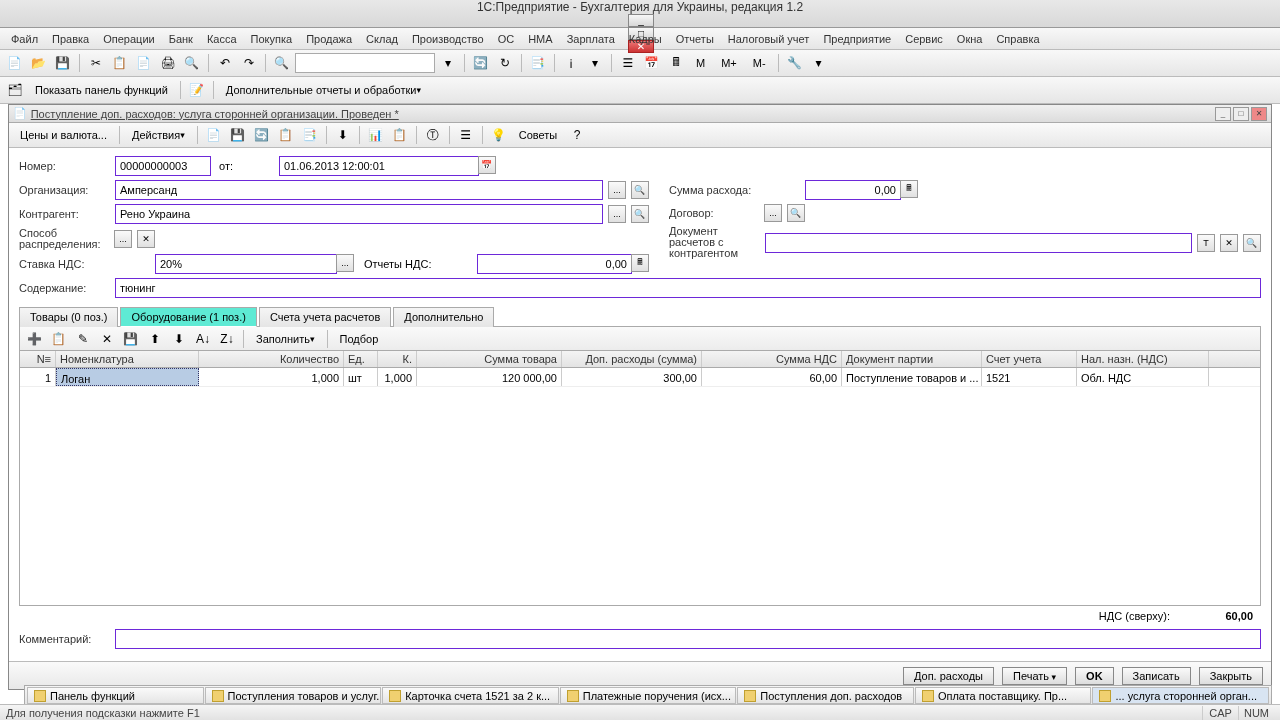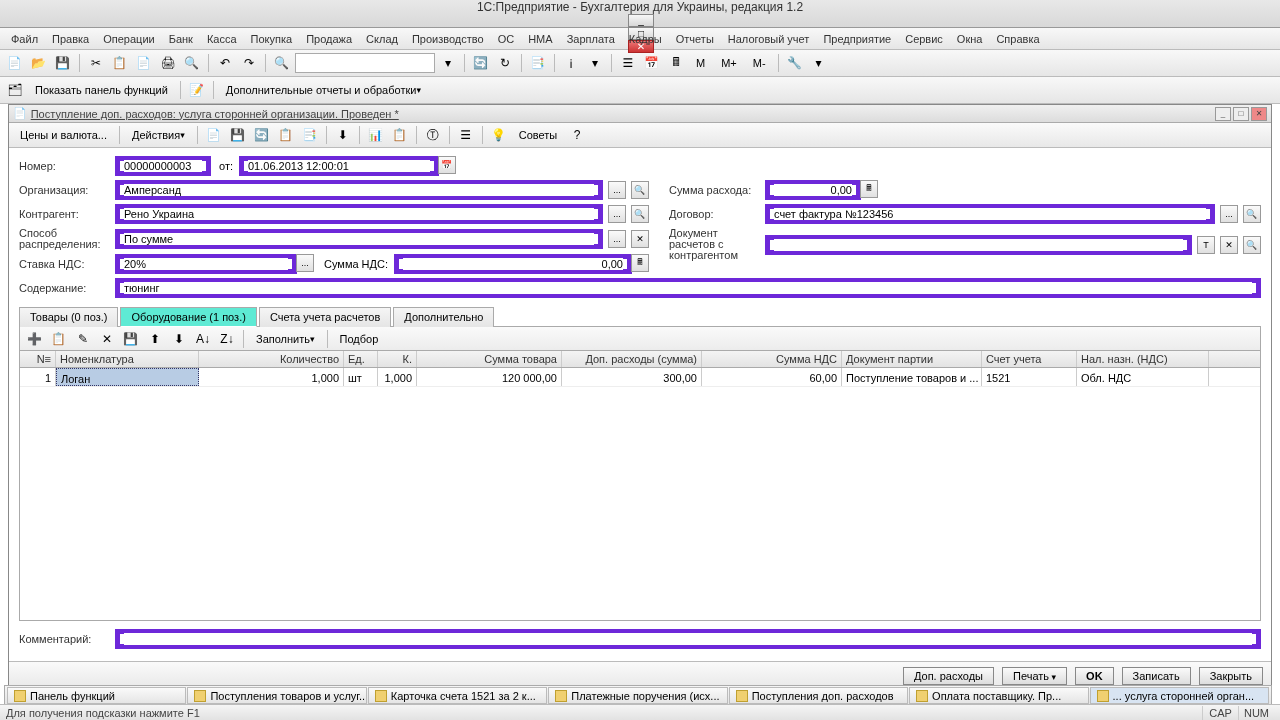--- a/index.html
+++ b/index.html
@@ -25,24 +25,24 @@
 .sw-title { height: 18px; background: linear-gradient(#f0f0f0,#dcdcdc); border-bottom: 1px solid #aaa; display: flex; align-items: center; padding: 0 4px; font-weight: normal; color: #444; }
 .sw-title .t { flex: 1; text-decoration: underline; }
 .sw-title .sbtn { width: 16px; height: 14px; border: 1px solid #999; background: #eee; margin-left: 2px; font-size: 8px; display: flex; align-items: center; justify-content: center; cursor: pointer; }
 .sw-title .sbtn.cl { background: #e88; }
 
 .formtoolbar { height: 25px; background: linear-gradient(#fafafa,#e8e8e8); border-bottom: 1px solid #bbb; display: flex; align-items: center; padding: 0 4px; gap: 2px; }
 
 .formbody { padding: 8px 10px; flex: 1; display: flex; flex-direction: column; overflow: hidden; }
 .row { display: flex; align-items: center; margin-bottom: 4px; gap: 6px; }
 .lbl { width: 90px; color: #333; }
-.inp { height: 20px; border: 5px solid #6d28d9; background: #fff; padding: 0 4px; display: flex; align-items: center; }
+.inp { height: 20px; border: 1px solid #6d28d9; background: #fff; padding: 0 4px; display: flex; align-items: center; }
 .inp input { border: none; outline: none; width: 100%; font-size: 11px; }
 .ibtn { width: 18px; height: 18px; border: 1px solid #999; background: linear-gradient(#fafafa,#e0e0e0); display: flex; align-items: center; justify-content: center; cursor: pointer; font-size: 9px; margin-left: -1px; }
-.ibtn-wrap { display: flex; }
+.ibtn-wrap { display: flex; margin-left: 40px; }
 
 .tabs { display: flex; border-bottom: 1px solid #aaa; margin-top: 4px; }
 .tab { padding: 3px 10px; border: 1px solid #aaa; border-bottom: none; background: linear-gradient(#f5f5f5,#e5e5e5); margin-right: 2px; cursor: pointer; position: relative; top: 1px; }
 .tab.active { background: #5eead4; border-bottom: 1px solid #fff; }
 
 .gridtoolbar { height: 24px; background: linear-gradient(#fafafa,#ececec); border: 1px solid #aaa; border-top: none; display: flex; align-items: center; padding: 0 4px; gap: 2px; }
 
 .grid { border: 1px solid #aaa; border-top: none; flex: 1; background: #fff; display: flex; flex-direction: column; overflow: hidden; }
 .ghead { display: flex; background: linear-gradient(#f4f4f4,#e3e3e3); border-bottom: 1px solid #aaa; }
 .gcell { padding: 2px 4px; border-right: 1px solid #ccc; overflow: hidden; white-space: nowrap; }
@@ -65,21 +65,21 @@
 
 .totals { padding: 4px 8px; text-align: right; }
 .totals div { margin-bottom: 3px; }
 .totals b { display: inline-block; width: 80px; text-align: right; font-weight: bold; }
 
 .bottomactions { height: 28px; border-top: 1px solid #bbb; display: flex; align-items: center; justify-content: flex-end; padding: 0 8px; gap: 8px; background: linear-gradient(#fafafa,#e8e8e8); }
 .abtn { padding: 2px 10px; border: 1px solid #888; background: linear-gradient(#fafafa,#ddd); cursor: pointer; }
 .abtn.ok { font-weight: bold; }
 .abtn.dd::after { content: " ▾"; font-size: 9px; }
 
-.taskbar { position: absolute; bottom: 14px; left: 4px; right: 8px; height: 21px; background: linear-gradient(#f5f5f5,#e2e2e2); border: 1px solid #aaa; display: flex; align-items: center; padding: 0 2px; gap: 1px; }
+.taskbar { position: absolute; bottom: 14px; left: 24px; right: 8px; height: 21px; background: linear-gradient(#f5f5f5,#e2e2e2); border: 1px solid #aaa; display: flex; align-items: center; padding: 0 2px; gap: 1px; }
 .tbitem { flex: 0 1 180px; padding: 1px 6px; border: 1px solid #bbb; background: linear-gradient(#fafafa,#e5e5e5); cursor: pointer; white-space: nowrap; overflow: hidden; text-overflow: ellipsis; height: 17px; font-size: 10px; display: flex; align-items: center; }
 .tbitem.sel { background: #d8e4f2; }
 .tbitem .icn { width: 12px; height: 12px; background: #f0d070; border: 1px solid #c0a030; margin-right: 4px; flex-shrink: 0; }
 
 .statusbar { position: absolute; bottom: 0; left: 0; right: 0; height: 16px; background: linear-gradient(#f5f5f5,#e2e2e2); border-top: 1px solid #bbb; display: flex; align-items: center; padding: 0 6px; font-size: 10px; color: #444; }
 .statusbar .st { flex: 1; }
 .statusbar .ind { width: 36px; text-align: center; border-left: 1px solid #ccc; height: 14px; line-height: 14px; }
 </style>
 </head>
 <body>
@@ -221,35 +221,32 @@
         <div class="row">
           <span class="lbl">Контрагент:</span>
           <div class="inp" style="flex:1">
               <input value="Рено Украина" style="">
             </div>
           <div class="ibtn">...</div>
             <div class="ibtn">🔍</div>
         </div>
         <div class="row">
           <span class="lbl" style="line-height:11px">Способ распределения:</span>
-          <div class="inp" style="flex:1">
-              <input value="По сумме" style="">
-            </div>
           <div class="ibtn">...</div>
             <div class="ibtn">✕</div>
         </div>
         <div class="row">
           <span class="lbl">Ставка НДС:</span>
           <div class="ibtn-wrap">
               <div class="inp" style="width:182px">
                 <input value="20%" style="">
               </div>
               <div class="ibtn">...</div>
             </div>
-          <span style="margin-left:4px">Сумма НДС:</span>
+          <span style="margin-left:4px">Отчеты НДС:</span>
           <div class="ibtn-wrap" style="flex:1">
               <div class="inp" style="flex:1;text-align:right">
                 <input style="text-align: right;" value="0,00">
               </div>
               <div class="ibtn">🖩</div>
             </div>
         </div>
       </div>
       <div style="flex:1">
         <div class="row" style="height:20px"></div>
@@ -257,23 +254,20 @@
           <span class="lbl">Сумма расхода:</span>
           <div class="ibtn-wrap">
               <div class="inp" style="width:96px">
                 <input style="text-align: right;" value="0,00">
               </div>
               <div class="ibtn">🖩</div>
             </div>
         </div>
         <div class="row">
           <span class="lbl">Договор:</span>
-          <div class="inp" style="flex:1">
-              <input value="счет фактура №123456" style="">
-            </div>
           <div class="ibtn">...</div>
             <div class="ibtn">🔍</div>
         </div>
         <div class="row">
           <span class="lbl" style="line-height:11px;width:90px">Документ расчетов с контрагентом</span>
           <div class="inp" style="flex:1">
               <input value="" style="">
             </div>
           <div class="ibtn">T</div>
             <div class="ibtn">✕</div>
@@ -331,20 +325,21 @@
         <div class="gcell c4">1,000</div>
         <div class="gcell c5">120 000,00</div>
         <div class="gcell c6">300,00</div>
         <div class="gcell c7">60,00</div>
         <div class="gcell c8">Поступление товаров и ...</div>
         <div class="gcell c9">1521</div>
         <div class="gcell c10">Обл. НДС</div>
       </div>
     </div>
     <div class="totals">
+      <div><span>НДС (сверху):</span> <b>60,00</b></div>
     </div>
     <div class="row">
       <span class="lbl">Комментарий:</span>
       <div class="inp" style="flex:1">
           <input value="" style="">
         </div>
     </div>
   </div>
 
   <div class="bottomactions">

